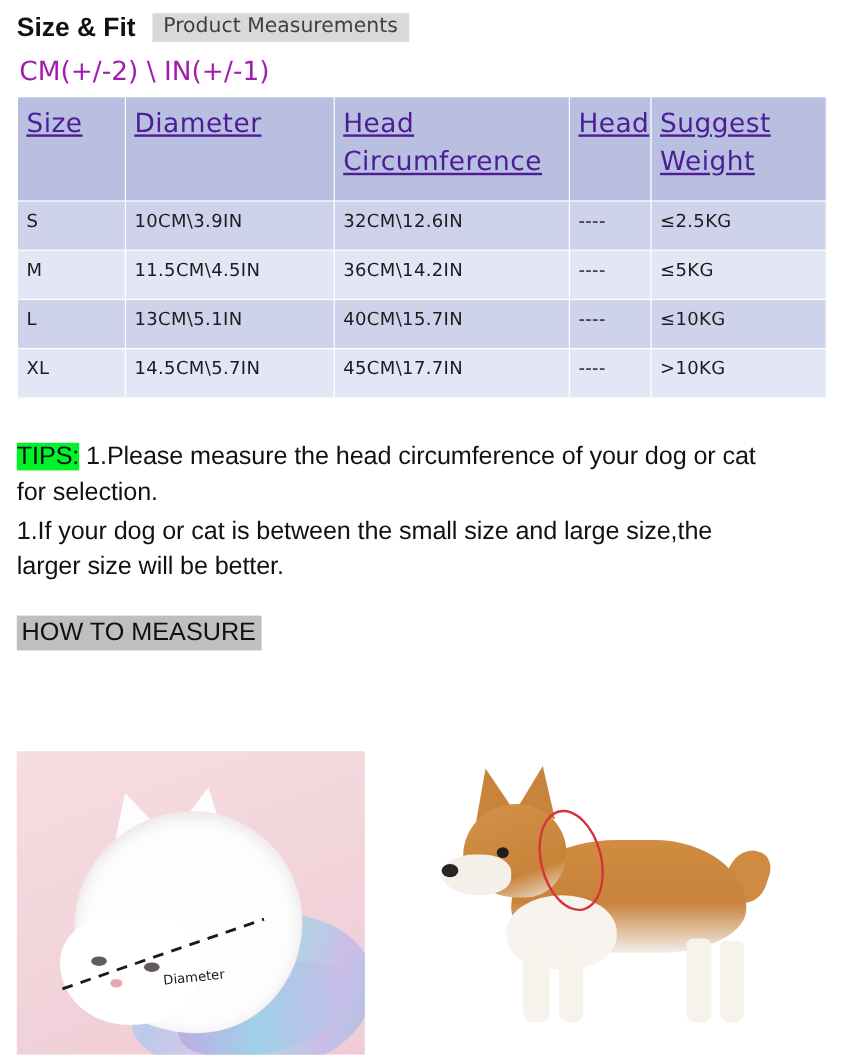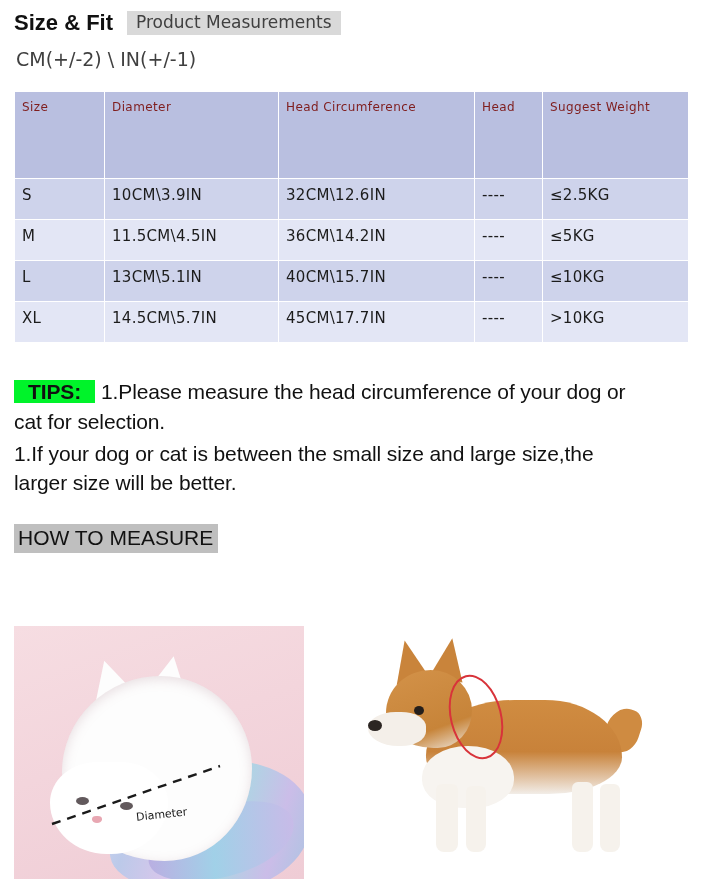--- a/index.html
+++ b/index.html
@@ -41,49 +41,50 @@
   .title-badge {
     background: #d9d9d9;
     color: #404040;
     font-size: 17px;
     font-family: "DejaVu Sans", sans-serif;
     padding: 3px 9px 4px 9px;
     white-space: nowrap;
     line-height: 1.05;
   }
   .units-line {
-    font-size: 19px;
+    font-size: 22px;
     font-family: "DejaVu Sans", sans-serif;
-    color: #404040;
-    margin: 8px 0 21px 2px;
+    color: #a21caf;
+    margin: 8px 0 7px 2px;
     letter-spacing: 0px;
   }
 
   
   table.size-table {
     border-collapse: collapse;
     width: 674px;
     table-layout: fixed;
     font-family: "DejaVu Sans", sans-serif;
   }
   table.size-table th,
   table.size-table td {
     border: 1px solid #ffffff;
     text-align: left;
     vertical-align: top;
     padding: 7px 8px 7px 7px;
     font-weight: normal;
   }
   table.size-table th {
     background: #b9bfe0;
-    color: #7f1d1d;
-    font-size: 12px;
+    color: #4c1d95;
+    font-size: 22px;
     line-height: 1.45;
     height: 72px;
     letter-spacing: 0.4px;
+    text-decoration: underline;
   }
   table.size-table td {
     font-size: 15px;
     color: #1c1c1c;
     height: 26px;
     letter-spacing: 0.3px;
   }
   tr.row-odd td { background: #ced3eb; }
   tr.row-even td { background: #e3e6f5; }
 
@@ -96,22 +97,22 @@
   
   .tips-block {
     margin-top: 34px;
     font-size: 21px;
     line-height: 1.42;
     color: #111;
     letter-spacing: -0.1px;
   }
   .tips-label {
     background: #00f32a;
-    font-weight: bold;
-    padding: 0 14px;
+    font-weight: normal;
+    padding: 0 0;
     color: #111;
   }
   .tips-line2 {
     margin-top: 2px;
   }
 
   
   .howto {
     margin-top: 26px;
     display: inline-block;

